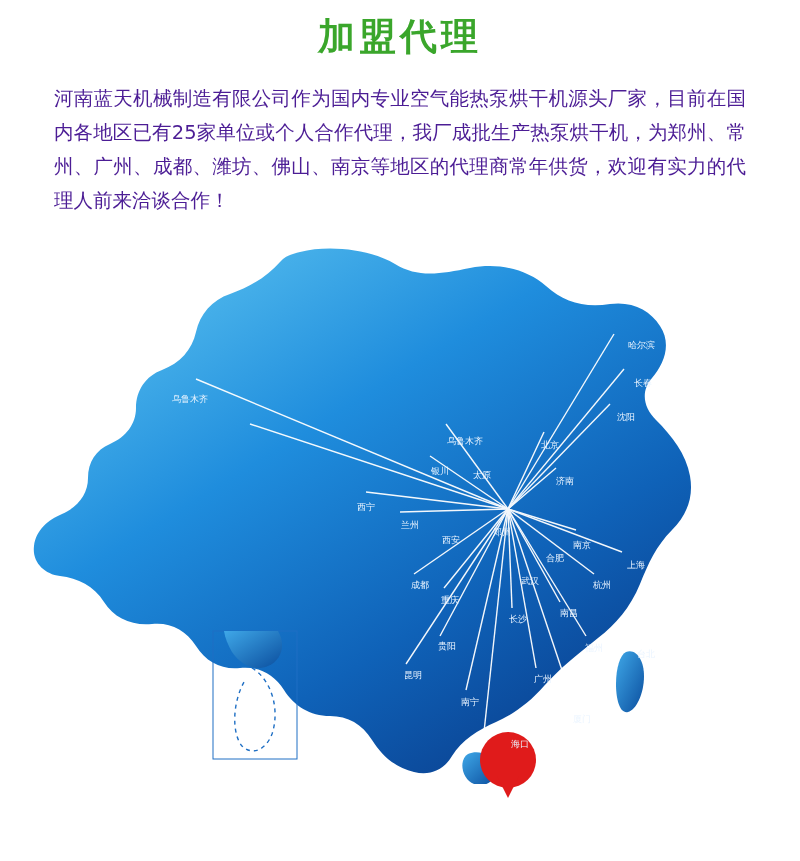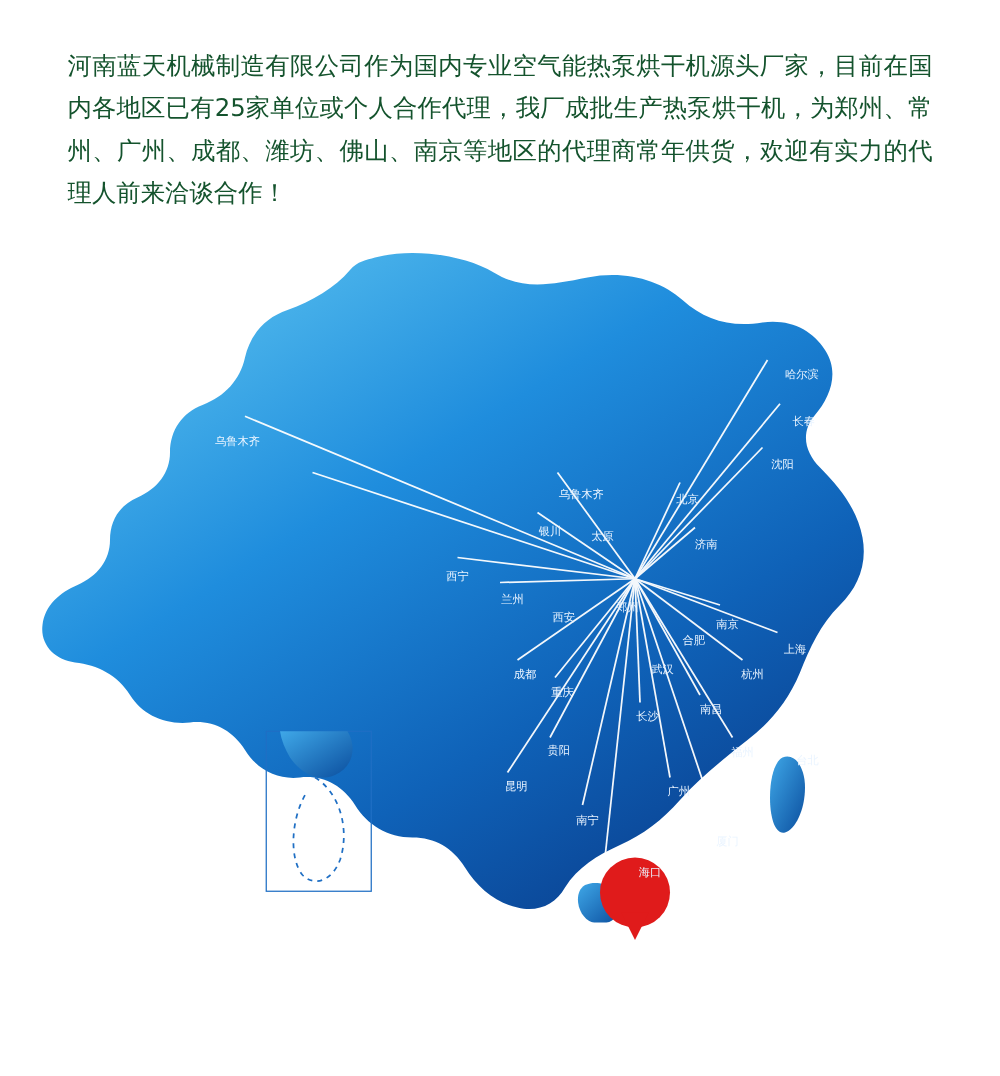--- a/index.html
+++ b/index.html
@@ -56,21 +56,21 @@
     color: #7d7d7d;
     line-height: 30px;
     font-family: "Liberation Sans", sans-serif;
   }
 
   
   .intro {
     margin: 22px 54px 0 54px;
     font-size: 19.5px;
     line-height: 34px;
-    color: #14532d;
+    color: #4c1d95;
     text-align: justify;
     font-family: "DejaVu Sans", "Liberation Sans", sans-serif;
   }
 
   
   .map-area {
     position: relative;
     width: 800px;
     height: 560px;
     margin-top: 6px;
@@ -129,20 +129,21 @@
     color: #eaf4ff;
     white-space: nowrap;
     font-family: "DejaVu Sans", "Liberation Sans", sans-serif;
     pointer-events: none;
   }
 </style>
 </head>
 <body>
 
 <div class="header">
+  <h1 class="title-cn">加盟代理</h1>
 </div>
 
 <p class="intro">河南蓝天机械制造有限公司作为国内专业空气能热泵烘干机源头厂家，目前在国内各地区已有25家单位或个人合作代理，我厂成批生产热泵烘干机，为郑州、常州、广州、成都、潍坊、佛山、南京等地区的代理商常年供货，欢迎有实力的代理人前来洽谈合作！</p>
 
 <div class="map-area">
 
   <svg class="map-svg" width="800" height="560" viewBox="0 0 800 560">
     <defs>
       <linearGradient id="mapGrad" x1="0.15" y1="0.05" x2="0.85" y2="0.95">
         <stop offset="0%" stop-color="#55bdee"></stop>

